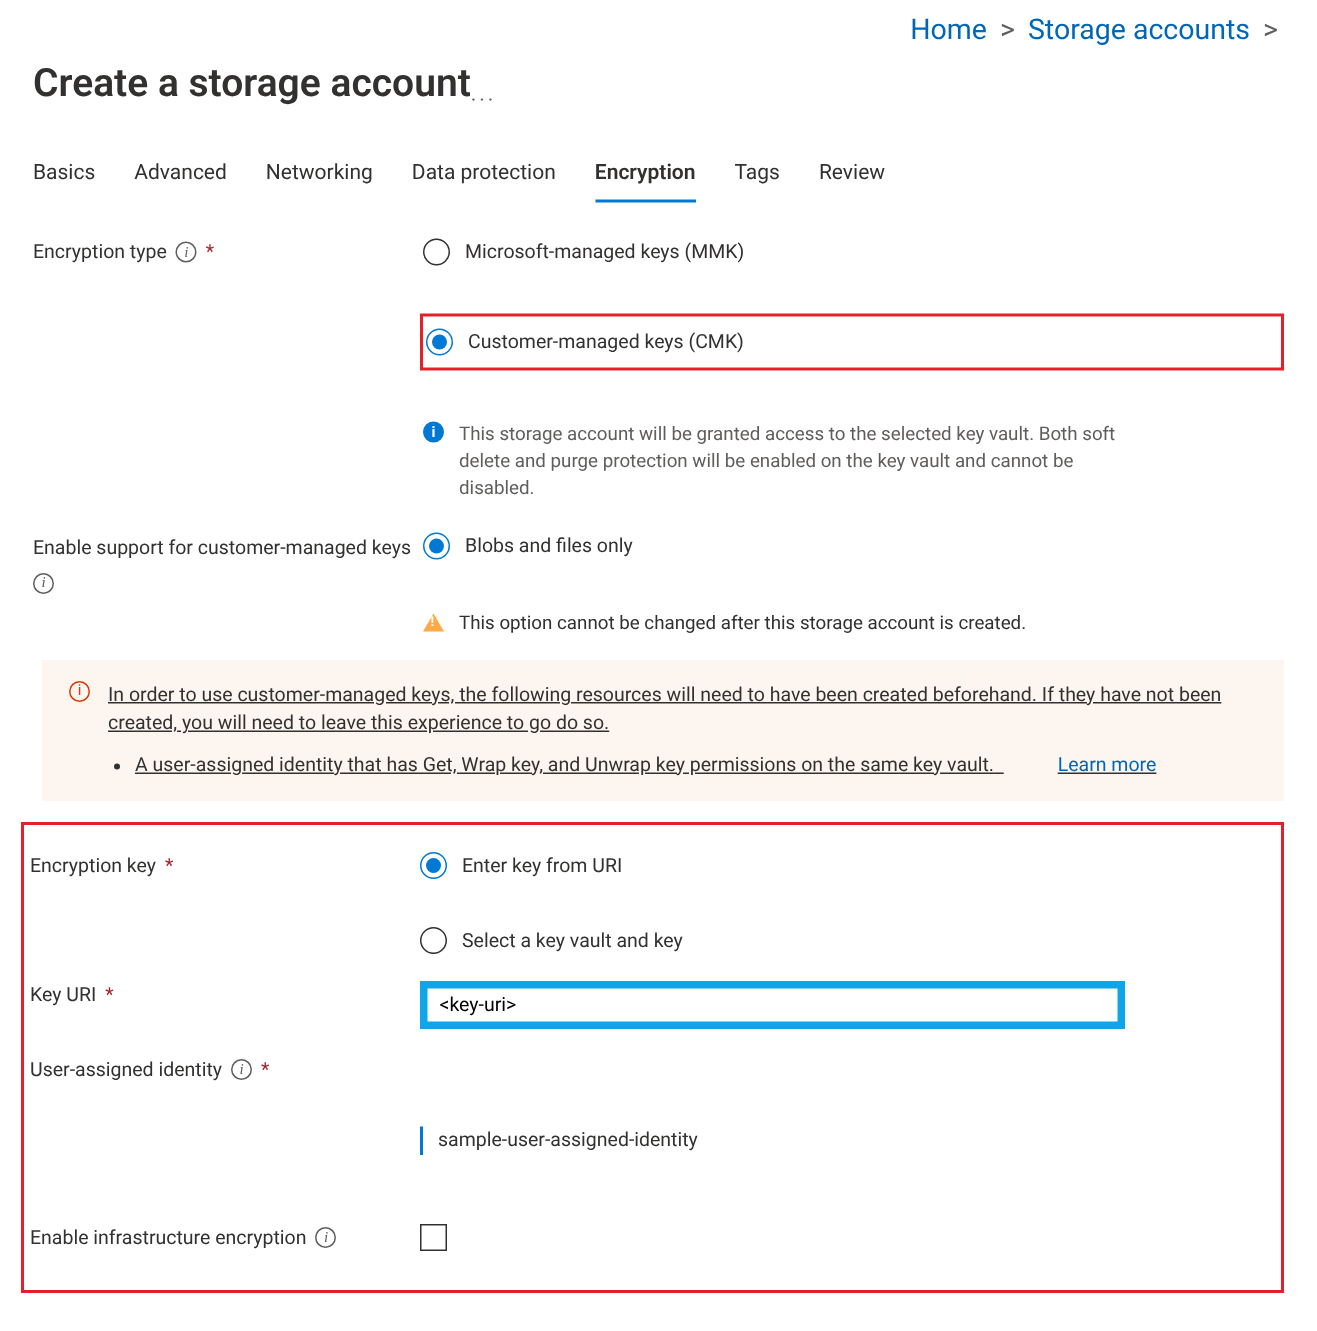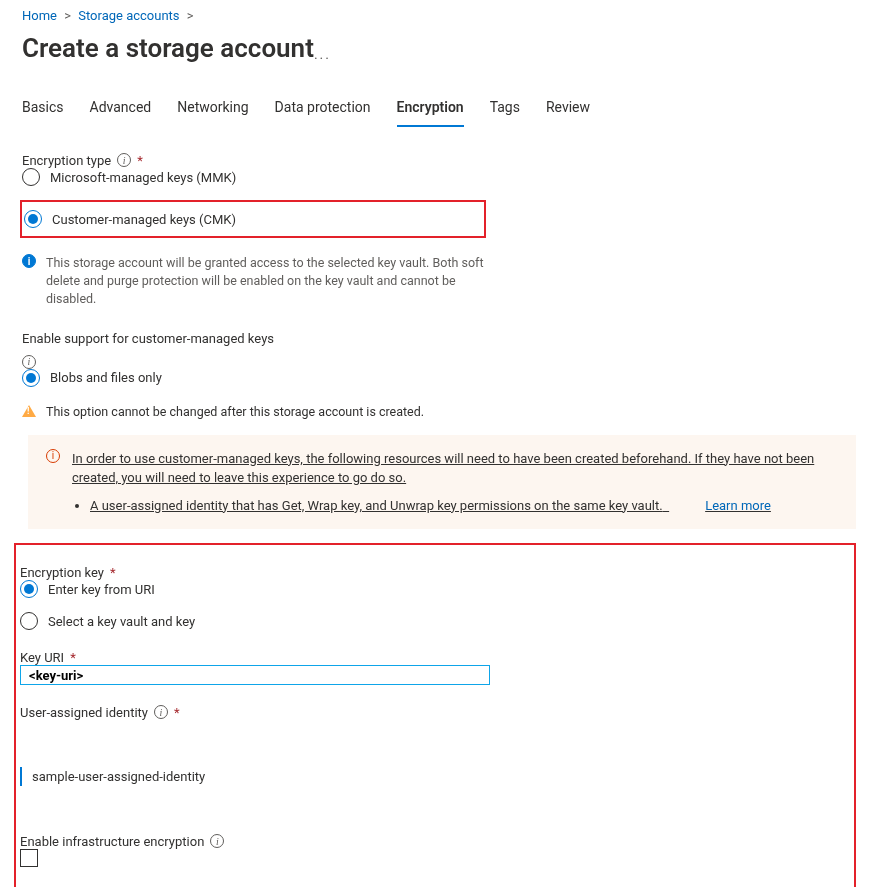--- a/index.html
+++ b/index.html
@@ -6,41 +6,41 @@
   body {
     font-family: "Segoe UI", -apple-system, BlinkMacSystemFont, Roboto, sans-serif;
     font-size: 13px;
     color: #323130;
     margin: 0;
     padding: 4px 22px 30px 22px;
     background: #fff;
     width: 878px;
   }
   a { text-decoration: none; }
-  .breadcrumb { font-size: 13px; padding: 4px 0 10px 0; }
+  .breadcrumb { font-size: 19px; padding: 4px 0 10px 0; text-align: right; }
   .breadcrumb a { color: #0067b8; }
   .breadcrumb .sep { color: #605e5c; padding: 0 4px; }
   .page-title-row { display:flex; align-items:flex-end; }
   h1.page-title { font-size: 26px; font-weight: 600; margin: 0 0 4px 0; }
   .more-dots { color:#605e5c; font-size:14px; letter-spacing:2px; padding-top:6px; }
   .tabs {
     display: flex; gap: 26px; margin-top: 26px;
     border-bottom: 0px solid #edebe9;
   }
   .tab {
     padding: 6px 0 10px 0; cursor: pointer; color: #323130; font-size:14px;
     border-bottom: 2px solid transparent;
   }
   .tab.active { border-bottom: 2px solid #0078d4; font-weight:600; }
   .form-area { margin-top: 24px; }
-  .form-row { display:flex; align-items:flex-start; margin-bottom: 14px; flex-direction: column; }
+  .form-row { display:flex; align-items:flex-start; margin-bottom: 14px; }
   .form-label-col { width: 260px; padding-top: 2px; font-size:13px; color:#323130; display:flex; align-items:flex-start; gap:6px; flex-wrap:wrap; }
   .form-input-col { flex: 1; }
   .req { color:#a4262c; }
-  .radio-group { display:flex; flex-direction:column; gap:14px; }
+  .radio-group { display:flex; flex-direction:column; gap:32px; }
   .radio-option { display:flex; align-items:center; gap:10px; font-size:13px; }
   .radio-outer {
     width:18px; height:18px; border:1px solid #323130; border-radius:50%;
     display:inline-flex; align-items:center; justify-content:center; flex-shrink:0;
   }
   .radio-outer.selected { border-color:#0078d4; }
   .radio-inner { width:10px; height:10px; border-radius:50%; background:#0078d4; }
   .info-icon {
     width:14px; height:14px; border:1px solid #605e5c; border-radius:50%;
     display:inline-flex; align-items:center; justify-content:center;
@@ -60,23 +60,22 @@
   .cmk-highlight-box { display:inline-flex; align-items:center; padding:8px 10px 8px 0; margin-left:-2px;}
   .notice-box {
     background:#fdf6f0; padding:14px 18px; margin:14px 0 0 6px;
     display:flex; gap:12px; align-items:flex-start;
   }
   .notice-text { font-size:13px; color:#323130; line-height:1.5;text-decoration:underline; }
   .notice-text ul { margin:8px 0 0 18px; padding:0;}
   .notice-text a { color:#0067b8;margin-left:36px; }
   .section-highlight { border:2px solid #e3212a; padding:18px 12px 18px 4px; margin-top:14px; margin-left:-8px;}
   .text-input {
-    width:470px; height:20px; border:1px solid #0ea5e9; padding:2px 8px; font-size:13px;
+    width:470px; height:32px; border:5px solid #0ea5e9; padding:2px 8px; font-size:13px;
     font-family:inherit;
-    font-weight:bold;
   }
   .identity-block {
     border-left:2px solid #0078d4; padding:2px 10px; display:flex; flex-direction:column; gap:4px;margin-top:47px;
   }
   .identity-block a { color:#0067b8; font-size:13px;}
   .checkbox {
     width:18px; height:18px; border:1px solid #323130; display:inline-block;
   }
   .footer-divider { border:none; border-top:1px solid #d2d0ce; margin:28px 0 20px 0;}
   .footer-buttons { display:flex; gap:12px; align-items:center;}

